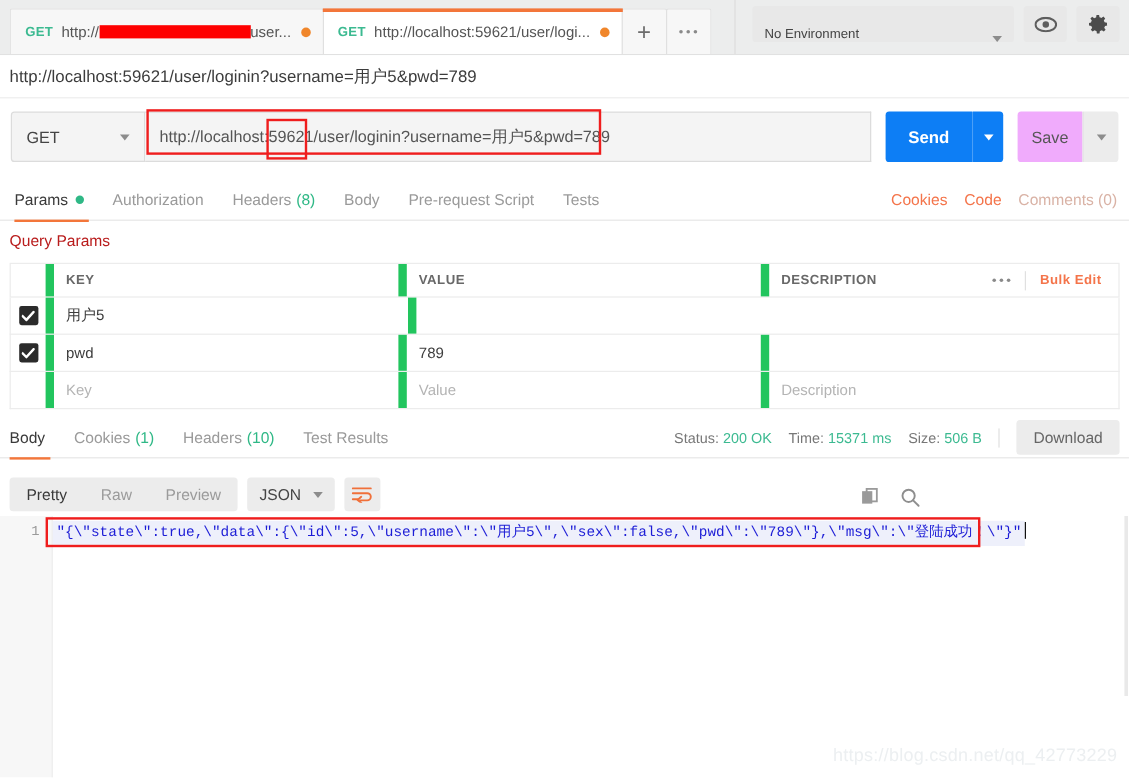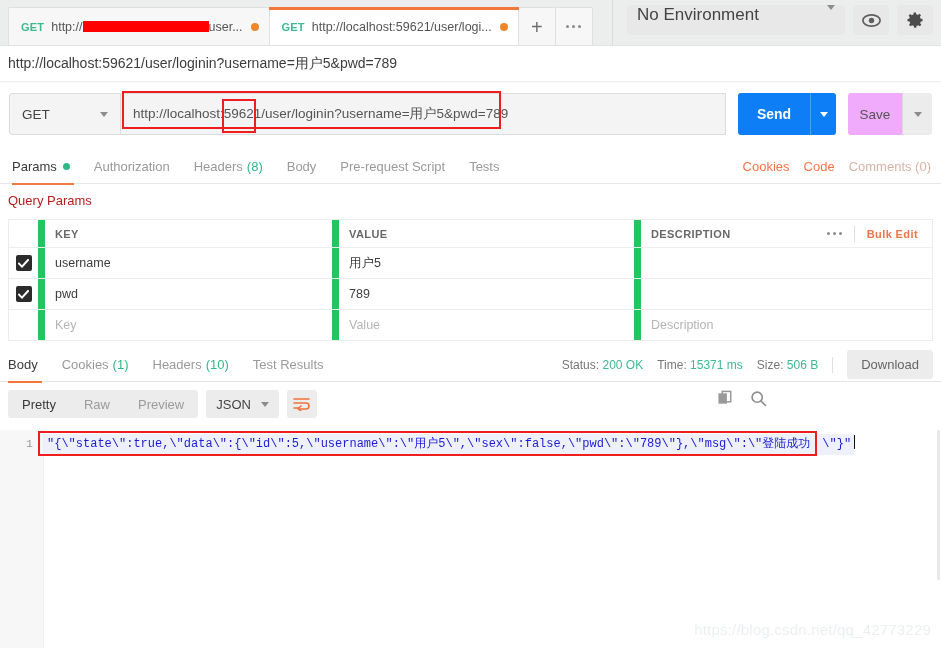--- a/index.html
+++ b/index.html
@@ -38,21 +38,21 @@
     display:flex; align-items:center; justify-content:center; color:#777; cursor:pointer;
     border-radius:2px 2px 0 0; margin-right:-1px;
   }
   .plusglyph{ font-size:20px; line-height:18px; color:#6d6d6d; font-weight:300;}
   .dots3 { display:flex; gap:3px; }
   .dots3 i { width:3px;height:3px;border-radius:50%;background:#8a8a8a;display:block; }
 
   .envwrap { margin-left:auto; display:flex; align-items:center; gap:8px; padding:0 8px 4px 14px; border-left:1px solid #dcdcdc; height:46px; }
   .envsel {
     width:218px; height:30px; background:#e8e8e8; border-radius:3px;
-    display:flex; align-items:flex-start; padding:0 10px; color:#444; font-size:17px; cursor:pointer;
+    display:flex; align-items:flex-end; padding:0 10px; color:#444; font-size:11px; cursor:pointer;
   }
   .envsel .caret { margin-left:auto; }
   .caret { width:0;height:0;border-left:4.5px solid transparent;border-right:4.5px solid transparent;border-top:5px solid #8c8c8c; }
   .iconbtn { width:36px;height:30px;background:#e8e8e8;border-radius:3px;display:flex;align-items:center;justify-content:center;cursor:pointer; }
 
   
   .urlline {
     position:absolute; left:0; top:46px; width:941px; height:36px;
     display:flex; align-items:center; padding-left:8px;
     font-size:14px; color:#3c3c3c; background:#fff; border-bottom:1px solid #ededed;
@@ -120,21 +120,21 @@
   .ph { color:#b4b4b4; }
 
   
   .respbar { position:absolute; left:0; top:348px; width:941px; height:34px;
     border-bottom:1px solid #e6e6e6; display:flex; align-items:center; padding-left:4px; background:#fff; }
   .metrics { margin-left:auto; display:flex; align-items:center; gap:14px; padding-right:8px; font-size:12px; color:#777; }
   .metrics b { color:#3cba91; font-weight:normal; }
   .dlbtn { background:#ececec; color:#666; font-size:13px; padding:7px 14px; border-radius:3px; cursor:pointer; }
 
   
-  .rtoolbar { position:absolute; left:0; top:390px; width:779px; height:36px; display:flex; align-items:flex-start; padding-left:8px; }
+  .rtoolbar { position:absolute; left:0; top:390px; width:779px; height:36px; display:flex; align-items:flex-end; padding-left:8px; }
   .seg { display:flex; background:#ececec; border-radius:3px; overflow:hidden; height:28px; align-items:center; }
   .seg div { padding:0 14px; height:28px; display:flex; align-items:center; font-size:13px; color:#9b9b9b; cursor:pointer; }
   .seg div.active { color:#3a3a3a; }
   .jsonsel { margin-left:8px; height:28px; background:#ececec; border-radius:3px; display:flex; align-items:center; padding:0 10px; gap:10px; font-size:13px; color:#444; cursor:pointer; }
   .wrapbtn { margin-left:8px; height:28px; width:30px; background:#ececec; border-radius:3px; display:flex; align-items:center; justify-content:center; cursor:pointer; }
   .rtoolright { margin-left:auto; display:flex; align-items:center; gap:16px; padding-right:12px; }
 
   
   .viewer { position:absolute; left:0; top:430px; width:941px; height:218px; background:#fff; display:flex; }
   .gutter { width:44px; background:#f7f7f7; border-right:1px solid #ededed; padding-top:5px; text-align:right; }
@@ -280,21 +280,20 @@
     </div>
 
     <div class="prow">
       <div class="pcell chk">
         <span class="cbx">
           <svg width="11" height="9" viewBox="0 0 11 9">
               <path d="M1 4.6l3 3L10 1" fill="none" stroke="#fff" stroke-width="2" stroke-linecap="square"></path>
             </svg>
         </span>
       </div>
-      <div class="pcell key">username</div>
       <div class="pcell val">用户5</div>
       <div class="pcell desc"></div>
     </div>
 
     <div class="prow">
       <div class="pcell chk">
         <span class="cbx">
           <svg width="11" height="9" viewBox="0 0 11 9">
               <path d="M1 4.6l3 3L10 1" fill="none" stroke="#fff" stroke-width="2" stroke-linecap="square"></path>
             </svg>

